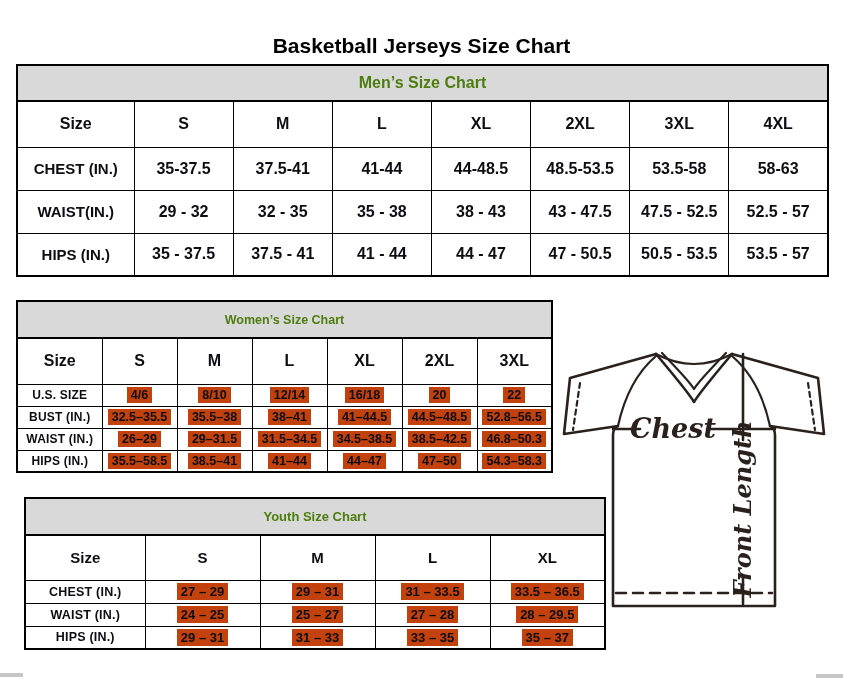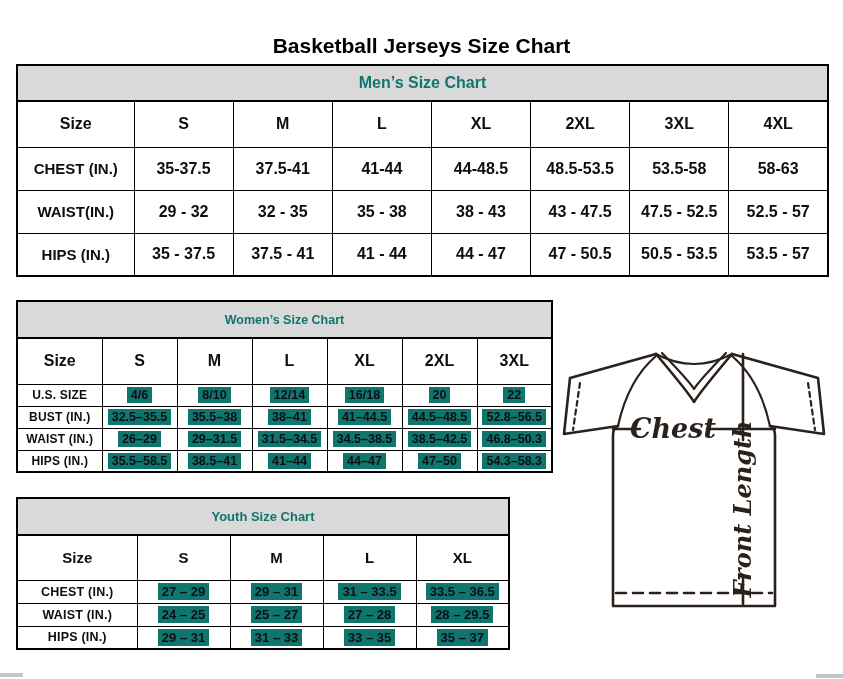--- a/index.html
+++ b/index.html
@@ -13,48 +13,48 @@
   }
   table {
     position:absolute; border-collapse:collapse; table-layout:fixed;
     background:#fff; border:2px solid #000;
   }
   th, td {
     border:1px solid #000; text-align:center; vertical-align:middle;
     padding:0; color:#0d0d14; overflow:hidden; white-space:nowrap;
   }
   .band-cell {
-    background:#d9d9d9; font-size:17px; font-weight:bold; color:#0f766e;
+    background:#d9d9d9; font-size:17px; font-weight:bold; color:#4d7c0f;
     border-bottom:2px solid #000;
   }
   
   .mens { left:16px; top:64px; width:813px; }
   .mens .band-row { height:36px; }
   .mens .head-row { height:46px; }
   .mens .data-row { height:43px; }
   .mens th { font-size:16px; font-weight:bold; }
   .mens td { font-size:16px; font-weight:bold; }
   .mens .row-label { font-size:15px; }
   
   .womens { left:16px; top:300px; width:537px; }
   .womens .band-row { height:37px; }
   .womens .head-row { height:46px; }
   .womens .data-row { height:22px;margin-left:29px; }
   .womens th { font-size:16px; font-weight:bold; }
   .womens td { font-size:12.5px; font-weight:bold; }
   .womens .row-label { font-size:12px; letter-spacing:0.2px; }
   
-  .youth { left:16px; top:497px; width:494px; }
+  .youth { left:24px; top:497px; width:582px; }
   .youth .band-row { height:37px; }
   .youth .head-row { height:45px; }
   .youth .data-row { height:23px; }
   .youth th { font-size:15px; font-weight:bold; }
   .youth td { font-size:13px; font-weight:bold; }
   .youth .row-label { font-size:12.5px; letter-spacing:0.2px; }
-  .hl { background:#0f766e; padding:1px 4px; }
+  .hl { background:#c2410c; padding:1px 4px; }
   
   .jersey-wrap { position:absolute; left:556px; top:342px; width:286px; height:272px; }
   .jersey-wrap svg { display:block; }
   .measure-text {
     font-family:"DejaVu Serif", serif; font-style:italic; font-weight:bold;
     fill:#2a211c;
   }
   
   .scroll-frag { position:absolute; background:#c6c6c6; }
   .scroll-frag.left  { left:0;   top:673px; width:23px; height:4px; }

